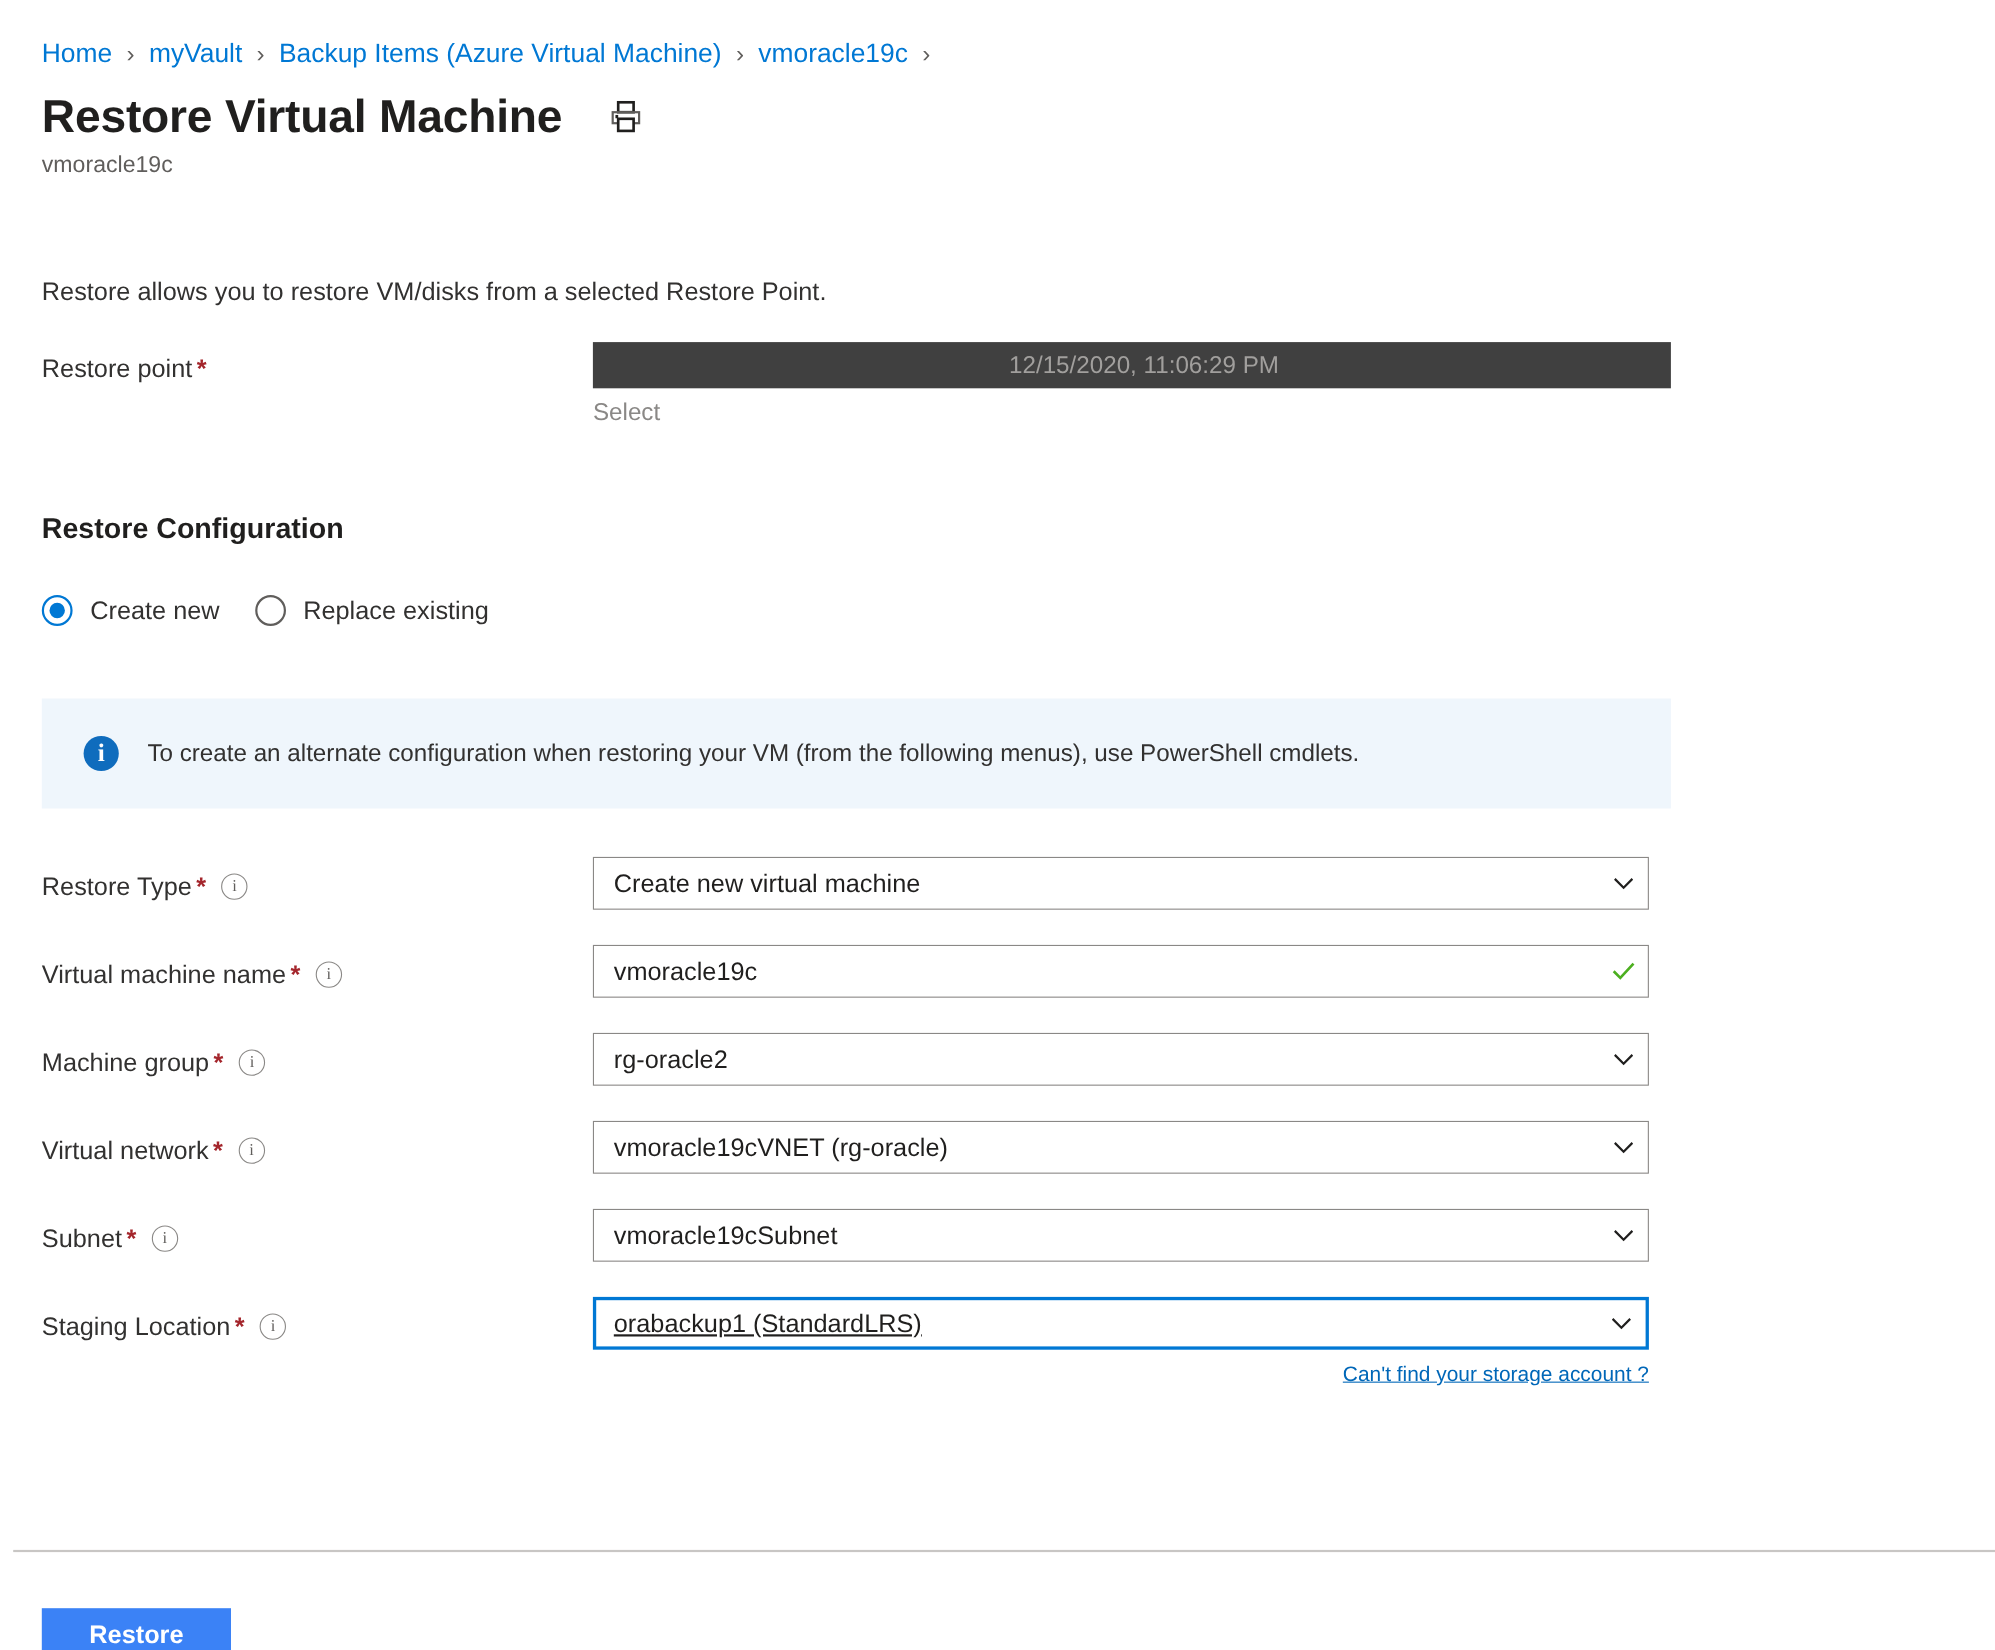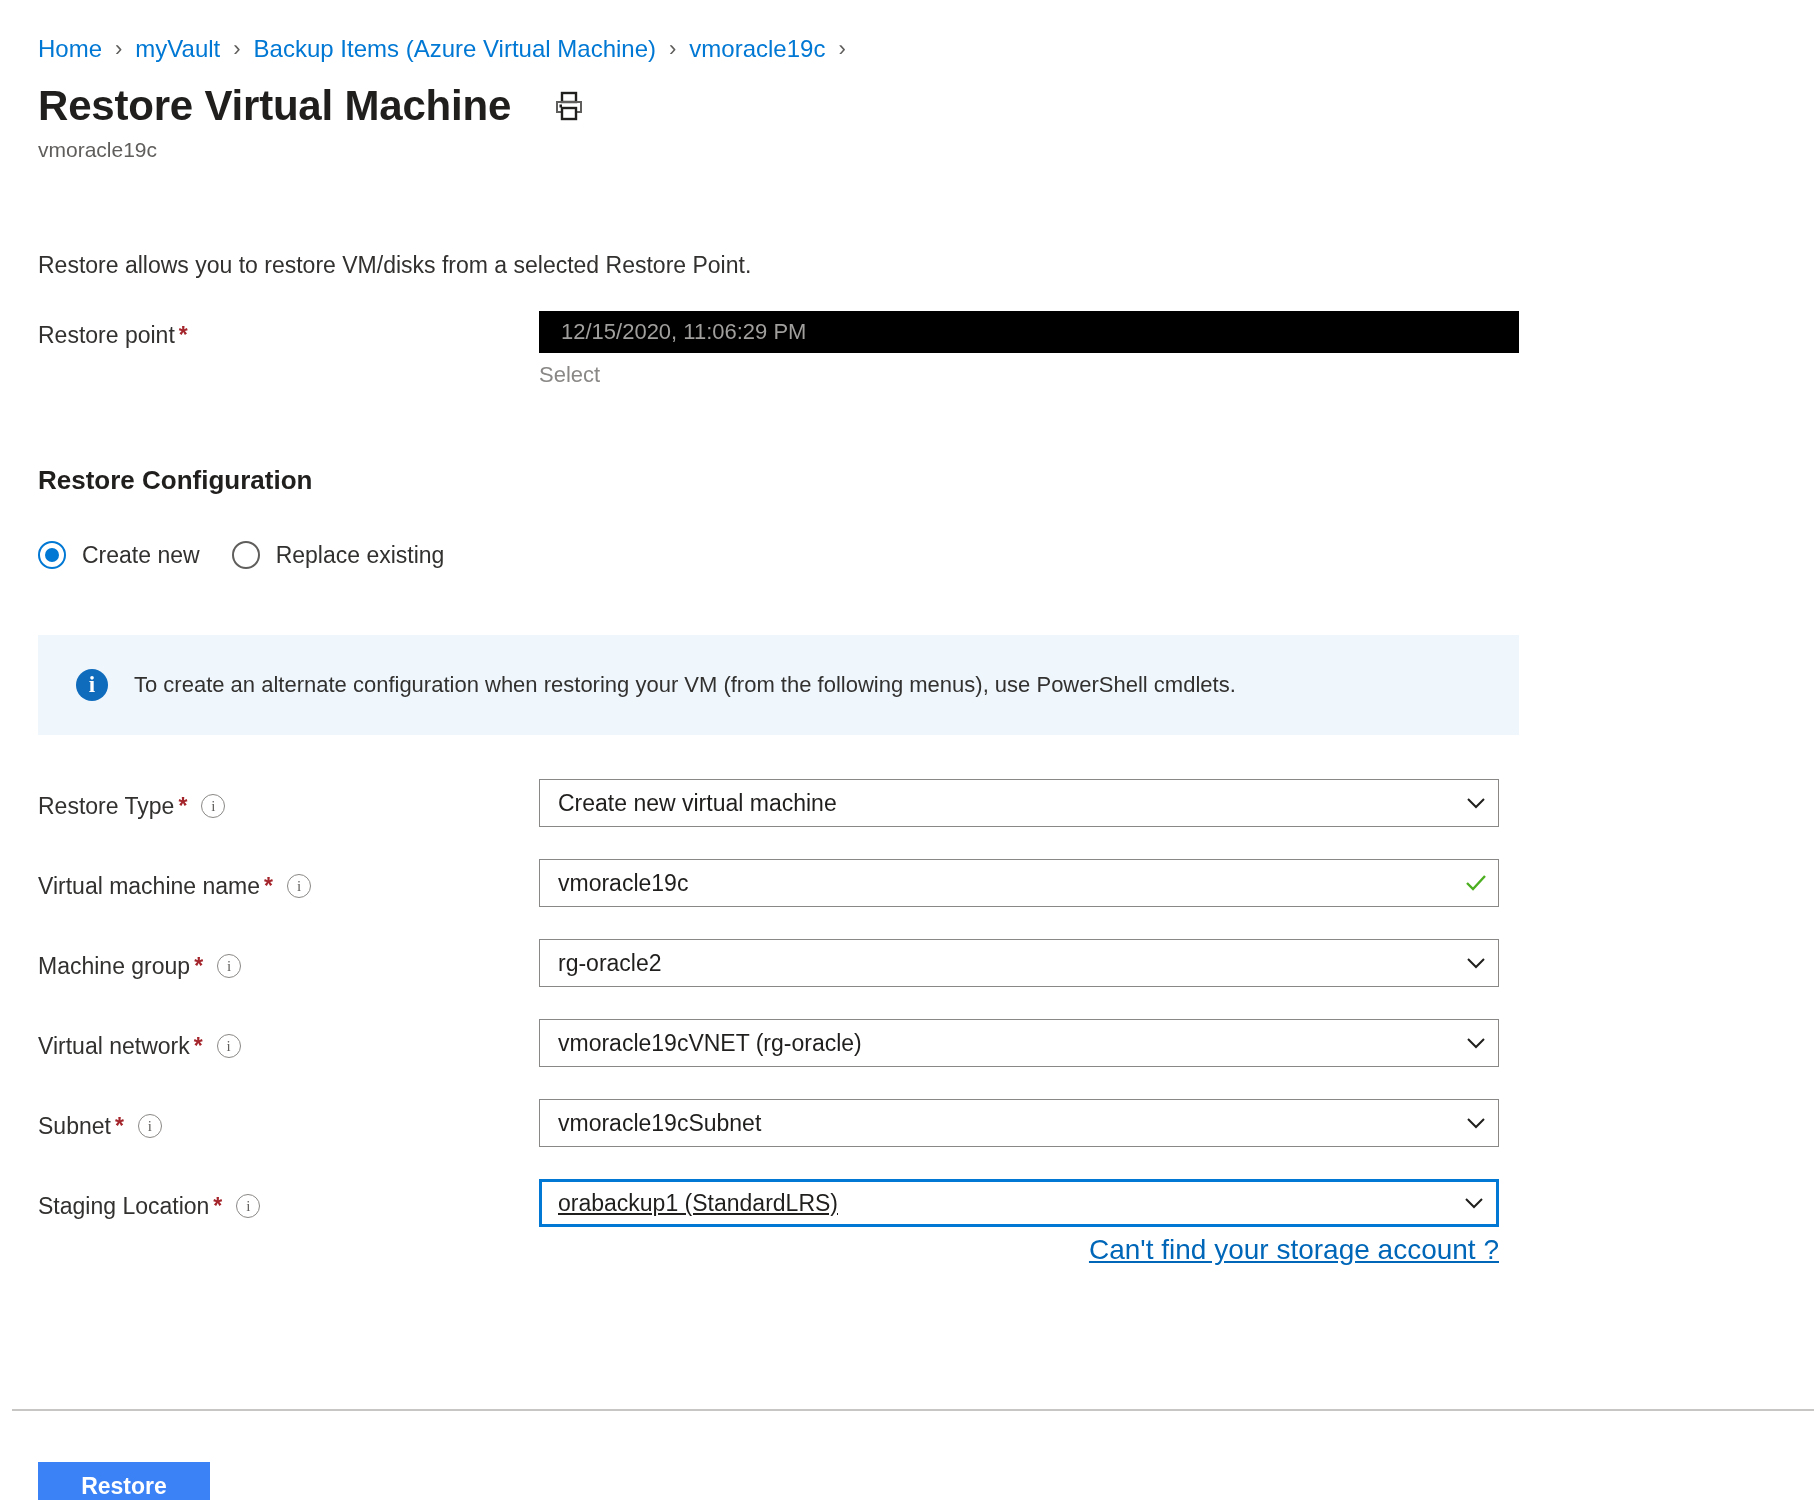--- a/index.html
+++ b/index.html
@@ -101,27 +101,28 @@
     color: #a4262c;
     font-weight: 700;
     margin-left: 4px;
   }
   .rp-field {
     position: absolute;
     left: 527px;
     top: 283px;
     width: 980px;
     height: 42px;
-    background: #000000;
+    background: #404040;
     display: flex;
     align-items: center;
     padding-left: 22px;
     box-sizing: border-box;
     font-size: 22px;
     color: #a19f9d;
+    justify-content: center;
   }
   .rp-select {
     position: absolute;
     left: 527px;
     top: 332px;
     font-size: 22px;
     line-height: 30px;
     color: #8a8886;
     cursor: pointer;
   }
@@ -294,21 +295,21 @@
     display: flex;
     align-items: center;
     justify-content: center;
   }
   .sub-link {
     position: absolute;
     left: 527px;
     top: 62px;
     width: 960px;
     text-align: right;
-    font-size: 28px;
+    font-size: 19px;
     line-height: 30px;
   }
   .sub-link a {
     color: #0067b8;
     text-decoration: underline;
     cursor: pointer;
   }
 
   
   .footer-divider {

